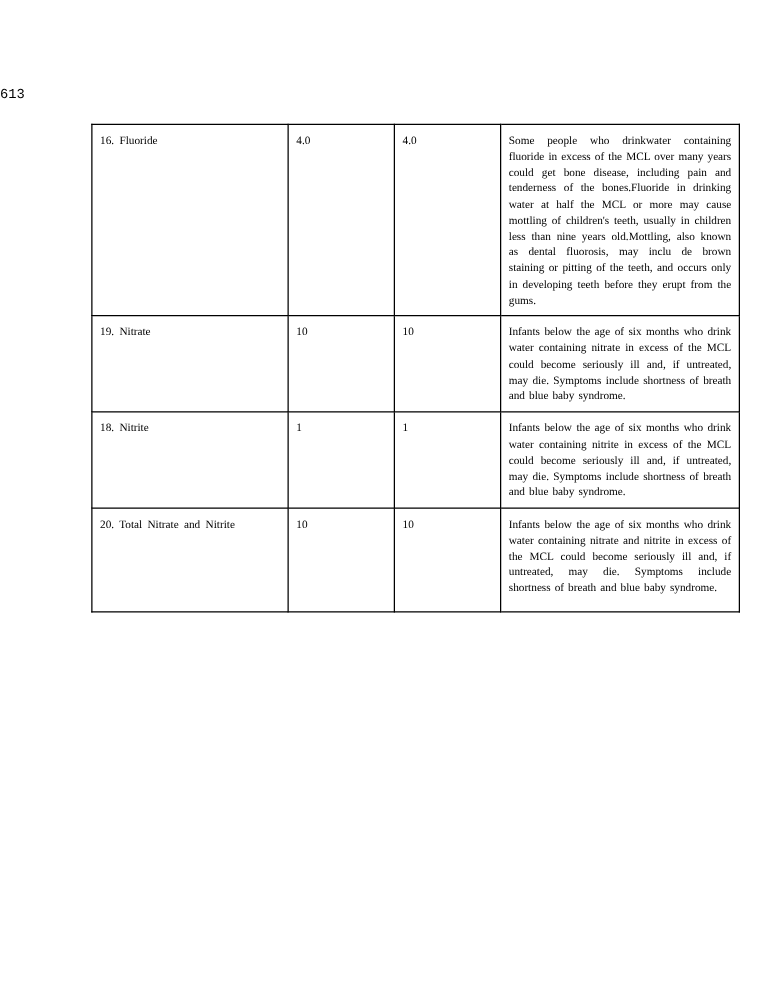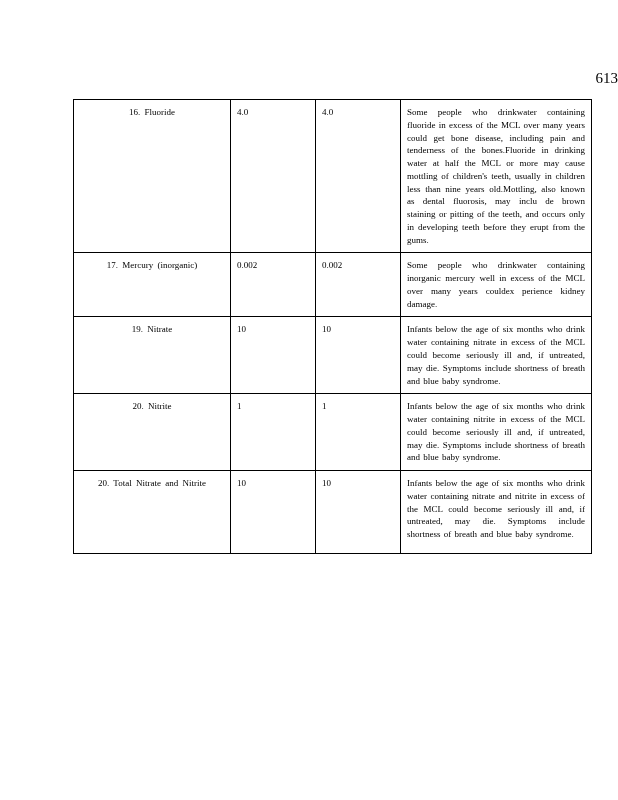--- a/index.html
+++ b/index.html
@@ -19,23 +19,23 @@
     width: 618px;
     height: 800px;
     position: relative;
     box-sizing: border-box;
   }
   .page-number {
     position: absolute;
     top: 70px;
     left: 0;
     width: 618px;
-    text-align: right;
-    font-size: 15px;
-    font-family: Liberation Serif, serif;
+    text-align: left;
+    font-size: 11px;
+    font-family: Liberation Mono, monospace;
   }
   .table-wrap {
     position: absolute;
     top: 99px;
     left: 73px;
     width: 472px;
   }
   table.contaminant-table {
     border-collapse: collapse;
     width: 472px;
@@ -43,21 +43,21 @@
   }
   table.contaminant-table td {
     border: 1px solid #000000;
     vertical-align: top;
     padding: 6px 6px 6px 6px;
     font-size: 9px;
     line-height: 1.42;
   }
   td.col-name {
     width: 144px;
-    text-align: center;
+    text-align: left;
     word-spacing: 2px;
   }
   td.col-mclg, td.col-mcl {
     width: 72px;
   }
   td.col-effects {
     width: 178px;
     text-align: justify;
     word-spacing: 1px;
     hyphens: none;
@@ -82,36 +82,30 @@
     <table class="contaminant-table">
       <tbody>
 
         <tr class="row-tall">
           <td class="col-name">16.  Fluoride</td>
           <td class="col-mclg">4.0</td>
           <td class="col-mcl">4.0</td>
           <td class="col-effects">Some  people  who  drinkwater containing  fluoride  in  excess  of  the MCL  over  many  years  could  get bone   disease,  including   pain   and tenderness   of  the  bones.Fluoride   in drinking   water  at  half  the  MCL  or more  may  cause  mottling  of children's    teeth,  usually  in  children less  than  nine  years  old.Mottling, also  known  as  dental  fluorosis,  may inclu de  brown  staining  or  pitting  of the  teeth,  and  occurs  only  in developing  teeth  before  they  erupt from  the  gums.</td>
         </tr>
 
-        <tr>
-          <td class="col-name">17.  Mercury    (inorganic)</td>
-          <td class="col-mclg">0.002</td>
-          <td class="col-mcl">0.002</td>
-          <td class="col-effects">Some   people   who   drinkwater containing   inorganic   mercury   well in  excess  of  the  MCL   over   many years  couldex perience    kidney damage.</td>
-        </tr>
 
         <tr>
           <td class="col-name">19.  Nitrate</td>
           <td class="col-mclg">10</td>
           <td class="col-mcl">10</td>
           <td class="col-effects">Infants  below  the  age  of  six  months who  drink  water  containing   nitrate in  excess  of  the  MCL  could become     seriously    ill  and,   if untreated,    may  die. Symptoms include  shortness   of  breath   and blue  baby  syndrome.</td>
         </tr>
 
         <tr>
-          <td class="col-name">20.  Nitrite</td>
+          <td class="col-name">18.  Nitrite</td>
           <td class="col-mclg">1</td>
           <td class="col-mcl">1</td>
           <td class="col-effects">Infants  below  the  age  of  six  months who  drink  water  containing   nitrite in  excess  of  the  MCL  could become     seriously    ill  and,   if untreated,    may  die. Symptoms include  shortness   of  breath   and blue  baby  syndrome.</td>
         </tr>
 
         <tr>
           <td class="col-name">20.  Total  Nitrate   and  Nitrite</td>
           <td class="col-mclg">10</td>
           <td class="col-mcl">10</td>
           <td class="col-effects">Infants  below  the  age  of  six  months who  drink  water  containing   nitrate and  nitrite  in  excess  of  the  MCL could  become    seriously   ill  and,  if untreated,    may  die. Symptoms include  shortness   of  breath   and blue  baby  syndrome.</td>

